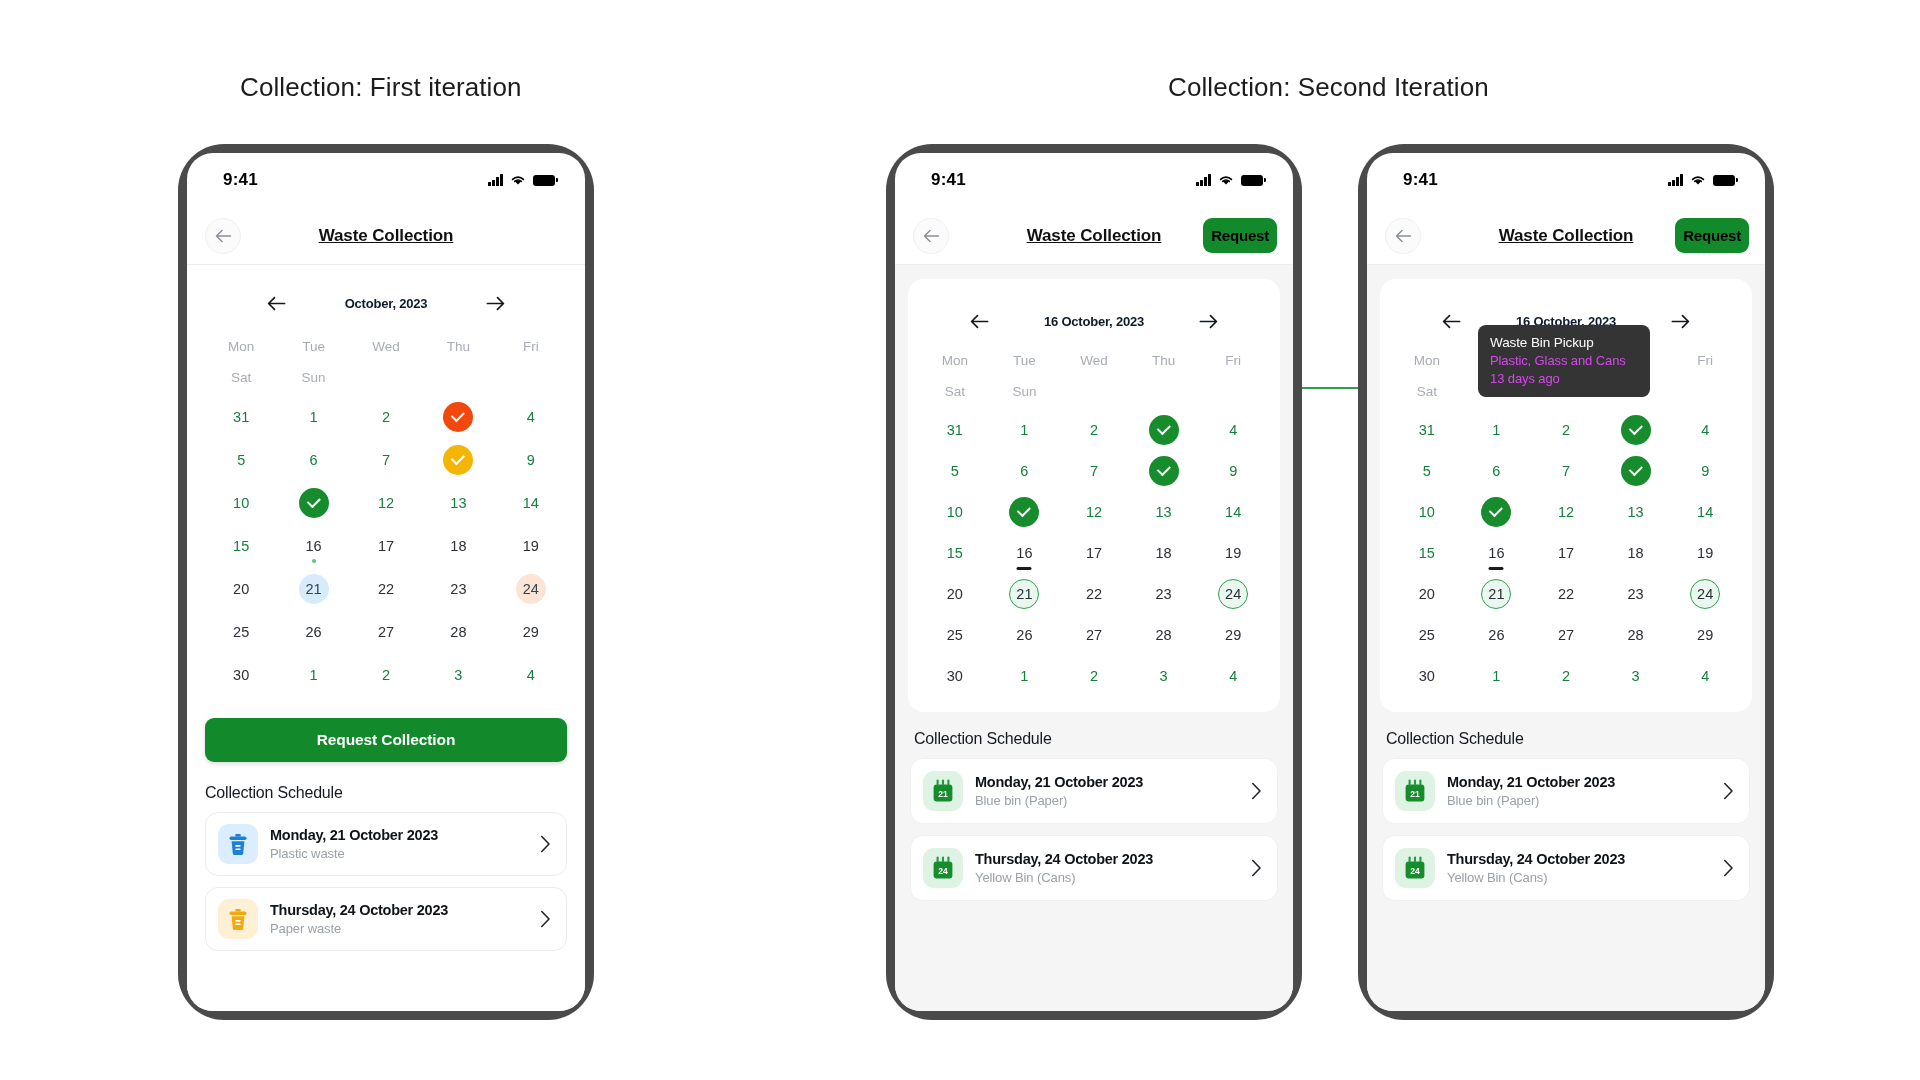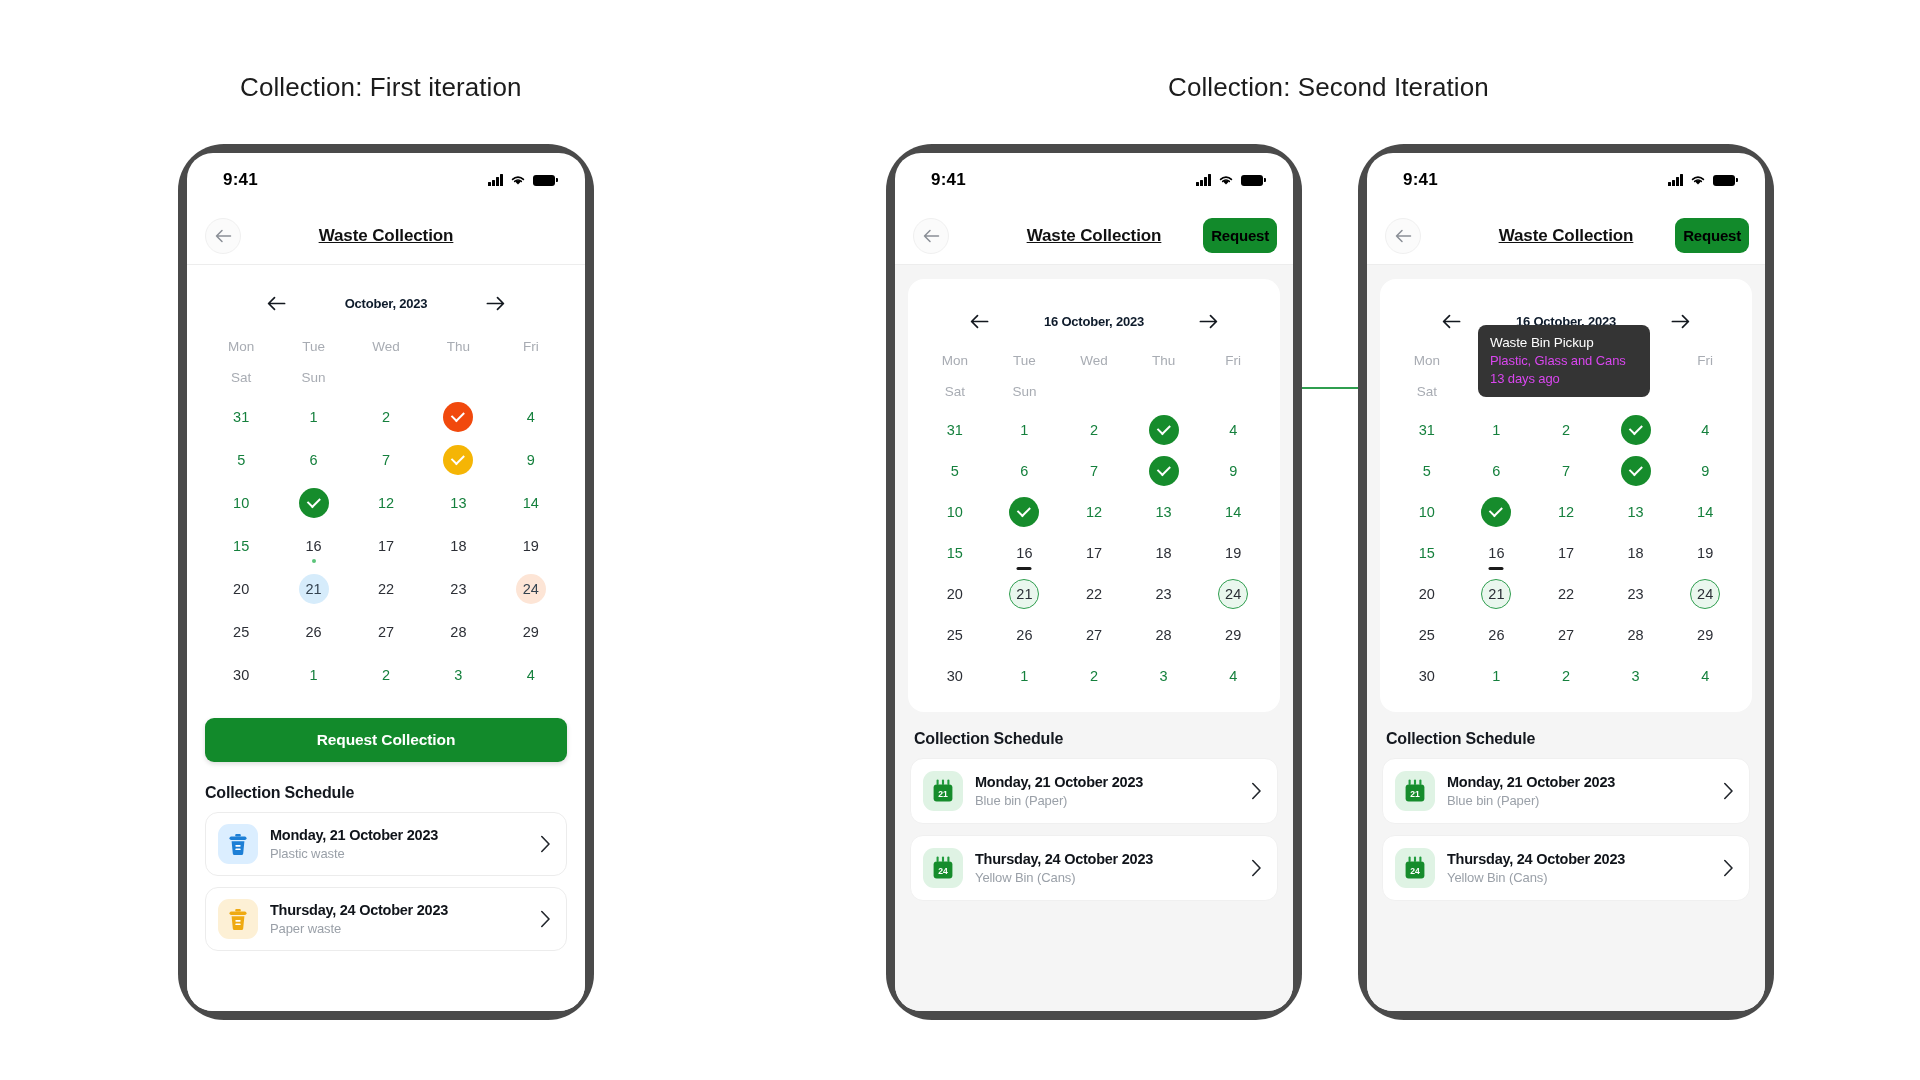--- a/index.html
+++ b/index.html
@@ -179,21 +179,21 @@
     color: #fff;
     border-radius: 9px;
     display: flex; align-items: center; justify-content: center;
     font-size: 15.5px; font-weight: 700;
     letter-spacing: -.1px;
     box-shadow: 0 2px 5px rgba(0,0,0,.14);
   }
 
   
   .sched-title {
-    font-size: 16px; font-weight: 700; color: #14181f;
+    font-size: 16px; font-weight: 400; color: #14181f;
     padding: 22px 18px 10px;
     letter-spacing: -.2px;
   }
   .body-area.grey .sched-title { padding: 18px 6px 10px; }
 
   .sched-list { padding: 0 18px; display: flex; flex-direction: column; gap: 11px; }
   .body-area.grey .sched-list { padding: 0 2px; }
 
   .sched-item {
     background: #fff;

